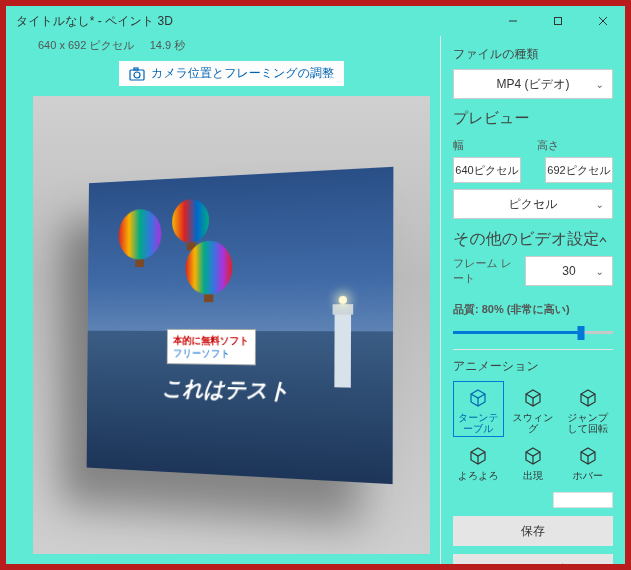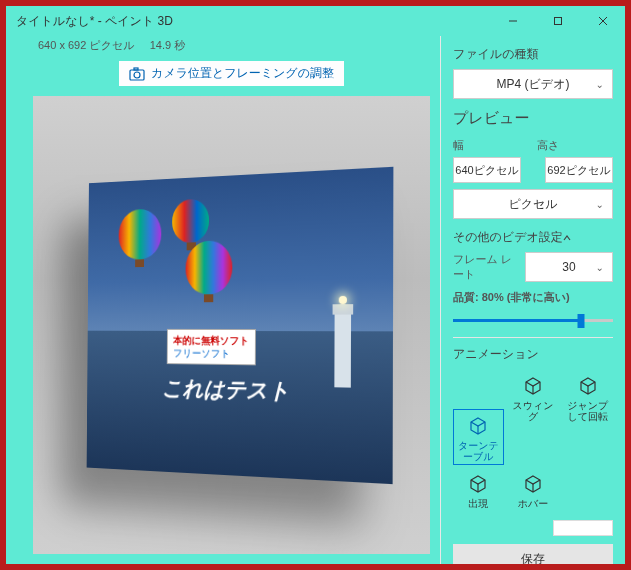--- a/index.html
+++ b/index.html
@@ -90,35 +90,35 @@
   cursor:pointer; margin-bottom:0;
 }
 .dropdown .chev { position:absolute; right:8px; color:#666; font-size:10px;}
 .row { display:flex; gap:8px; }
 .half { flex:1; }
 .field-label { font-size:11px; color:#555; margin:2px 0 4px; }
 .num-input {
   width:100%; height:26px; border:1px solid #ccc; background:#fff;
   display:flex; align-items:center; justify-content:center; font-size:11px; cursor:text;
 }
-.sub-label{ display:flex; align-items:center; gap:0; color:#444; font-size:12px; margin:10px 0 6px;}
-.framerate-row{ display:flex; align-items:center; gap:12px; margin-bottom:8px;}
+.sub-label{ display:flex; align-items:center; gap:0; color:#444; font-size:16px; margin:10px 0 6px;}
+.framerate-row{ display:flex; align-items:center; gap:12px; margin-bottom:16px;}
 .framerate-row .label{ flex:1; font-size:11px; color:#555;}
 .framerate-row .dropdown{ width:88px; margin:0;}
 .quality-label{ font-size:11px; color:#555; margin:4px 0 6px;font-weight:bold;}
 .slider-track{
   position:relative; height:18px; margin-bottom:8px; cursor:pointer;
 }
 .slider-line{ position:absolute; top:8px; left:0; right:0; height:3px; background:#c8c8c8;}
 .slider-fill{ position:absolute; top:8px; left:0; width:80%; height:3px; background:#0078d7;}
 .slider-thumb{ position:absolute; top:3px; left:80%; width:7px; height:14px; background:#0078d7; transform:translateX(-50%);}
 hr.sep{ border:none; border-top:1px solid #e5e5e5; margin:8px 0;}
 .anim-grid{ display:grid; grid-template-columns:repeat(3,1fr); gap:2px 4px; text-align:center;}
 .anim-item{ padding:4px 0 2px; cursor:pointer; font-size:10px; color:#333; border:1px solid transparent;}
-.anim-item.selected{ border:1px solid #0078d7; color:#0063b1;margin-top:40px;}
+.anim-item.selected{ border:1px solid #0078d7; color:#0063b1;}
 .anim-item .ico{ display:flex; align-items:center; justify-content:center; height:24px; margin-bottom:2px;}
 .anim-item .txt{ line-height:1.1; }
 .misc-box{ height:16px; background:#fff; border:1px solid #ddd; margin:8px 0 8px auto; width:60px;}
 .action-btn{
   width:100%; height:30px; background:#e5e5e5; border:none;
   font-size:12px; color:#333; margin-bottom:8px; cursor:pointer;
 }
 svg{ display:block; }
 </style>
 </head>
@@ -271,20 +271,30 @@
           <div class="txt">ジャンプして回転</div>
         </div>
         <div class="anim-item">
           <div class="ico">
               <svg width="20" height="20" viewBox="0 0 20 20">
                 <polygon points="10,2 17,6 17,14 10,18 3,14 3,6" fill="none" stroke="#333" stroke-width="1.2"></polygon>
                 <polyline points="3,6 10,10 17,6" fill="none" stroke="#333" stroke-width="1.2"></polyline>
                 <line x1="10" y1="10" x2="10" y2="18" stroke="#333" stroke-width="1.2"></line>
               </svg>
             </div>
+          <div class="txt">よろよろ</div>
+        </div>
+        <div class="anim-item">
+          <div class="ico">
+              <svg width="20" height="20" viewBox="0 0 20 20">
+                <polygon points="10,2 17,6 17,14 10,18 3,14 3,6" fill="none" stroke="#333" stroke-width="1.2"></polygon>
+                <polyline points="3,6 10,10 17,6" fill="none" stroke="#333" stroke-width="1.2"></polyline>
+                <line x1="10" y1="10" x2="10" y2="18" stroke="#333" stroke-width="1.2"></line>
+              </svg>
+            </div>
           <div class="txt">出現</div>
         </div>
         <div class="anim-item">
           <div class="ico">
               <svg width="20" height="20" viewBox="0 0 20 20">
                 <polygon points="10,2 17,6 17,14 10,18 3,14 3,6" fill="none" stroke="#333" stroke-width="1.2"></polygon>
                 <polyline points="3,6 10,10 17,6" fill="none" stroke="#333" stroke-width="1.2"></polyline>
                 <line x1="10" y1="10" x2="10" y2="18" stroke="#333" stroke-width="1.2"></line>
               </svg>
             </div>

